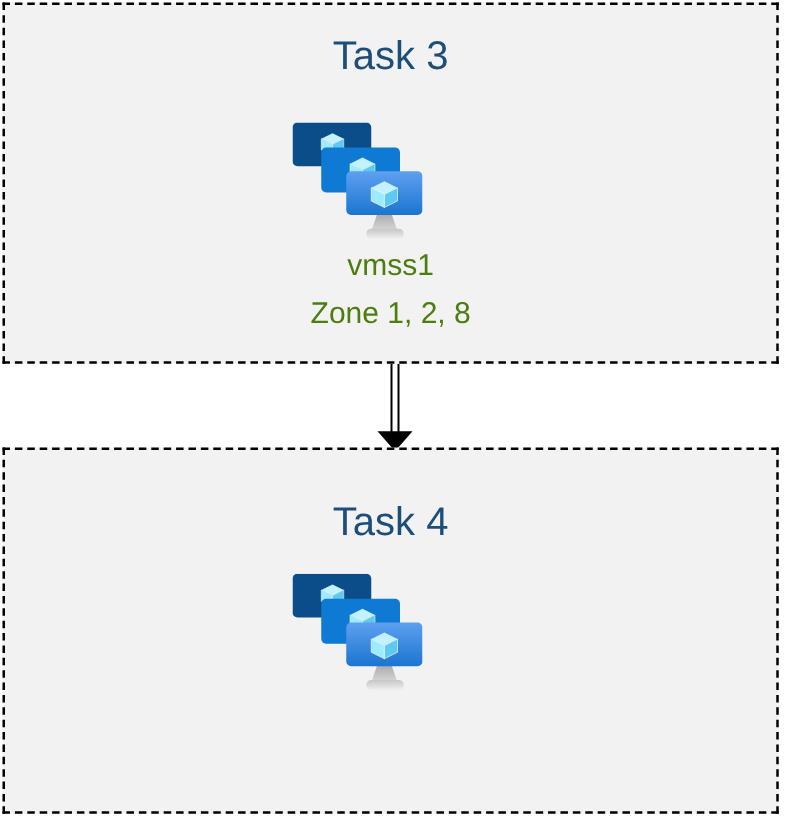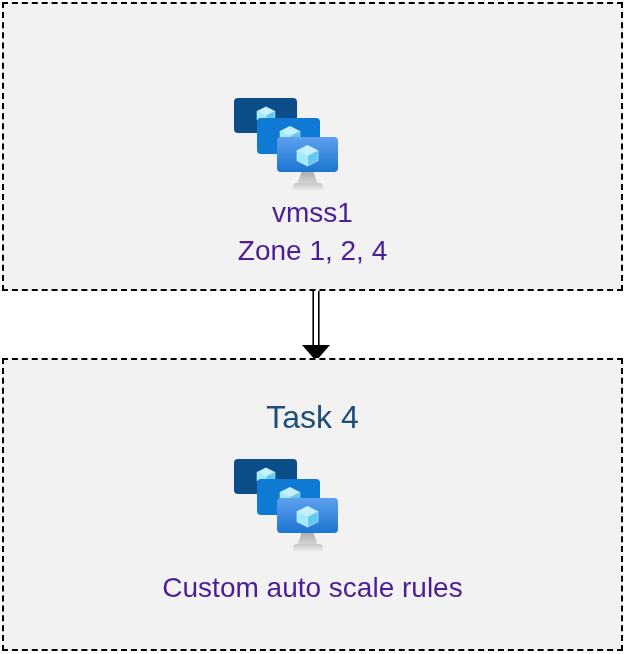--- a/index.html
+++ b/index.html
@@ -35,23 +35,23 @@
     position: absolute;
     left: 230px;
     width: 104px; height: 95px;
   }
   #box-task3 .vmss-icon { top: 94px; }
   #box-task4 .vmss-icon { top: 99px; }
   .box-labels {
     position: absolute;
     left: 0; width: 100%;
     text-align: center;
-    font-size: 28px;
+    font-size: 24px;
     line-height: 38px;
-    color: #4c1d95;
+    color: #4d7c0f;
   }
   #box-task3 .box-labels { top: 190px; }
   #box-task4 .box-labels { top: 208px; line-height: 40px; }
   .connector {
     position: absolute;
     left: 300px; top: 291px;
     width: 32px; height: 70px;
   }
   .hidden-defs { position: absolute; width: 0; height: 0; overflow: hidden; }
 </style>
@@ -89,36 +89,34 @@
 
       <rect x="43" y="39" width="61" height="35" rx="4" fill="url(#gFront)"></rect>
       <polygon points="73.5,47 84,52.25 73.5,57.5 63,52.25" fill="#c3f1ff"></polygon>
       <polygon points="63,52.25 73.5,57.5 73.5,68 63,62.75" fill="#9cebff" stroke="rgba(255,255,255,0.75)" stroke-width="0.7"></polygon>
       <polygon points="84,52.25 73.5,57.5 73.5,68 84,62.75" fill="#5ec9f1" stroke="rgba(255,255,255,0.75)" stroke-width="0.7"></polygon>
     </symbol>
   </defs>
 </svg>
 
 <div class="task-box" id="box-task3">
+  <div class="box-title">Task 3</div>
   <svg class="vmss-icon" viewBox="0 0 104 95">
     <use href="#vmss-symbol"></use>
   </svg>
   <div class="box-labels">
     <div>vmss1</div>
-    <div>Zone 1, 2, 4</div>
+    <div>Zone 1, 2, 8</div>
   </div>
 </div>
 
 <svg class="connector" viewBox="0 0 32 70">
   <line x1="13.2" y1="0" x2="13.2" y2="57" stroke="#000000" stroke-width="1.6"></line>
   <line x1="18.8" y1="0" x2="18.8" y2="57" stroke="#000000" stroke-width="1.6"></line>
   <polygon points="2,54 30,54 16,70" fill="#000000"></polygon>
 </svg>
 
 <div class="task-box" id="box-task4">
   <div class="box-title">Task 4</div>
   <svg class="vmss-icon" viewBox="0 0 104 95">
     <use href="#vmss-symbol"></use>
   </svg>
-  <div class="box-labels">
-    <div>Custom auto scale rules</div>
-  </div>
 </div>
 
 </body></html>

